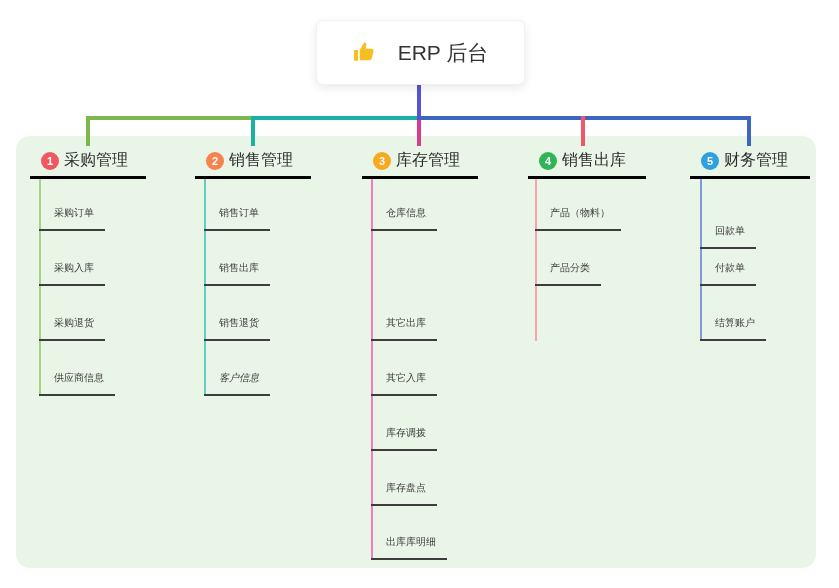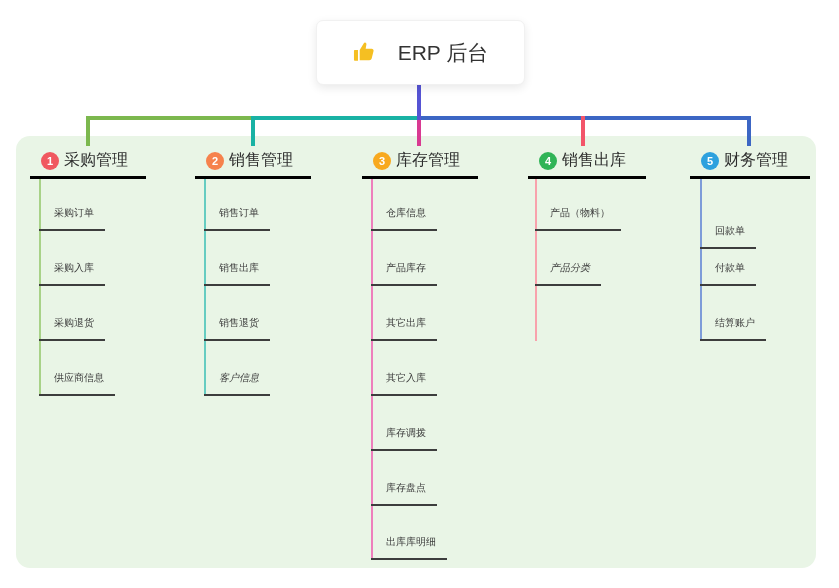--- a/index.html
+++ b/index.html
@@ -97,27 +97,26 @@
   <div class="child lt1" style="left:39px;top:257px;">采购入库</div>
   <div class="child lt1" style="left:39px;top:312px;">采购退货</div>
   <div class="child lt1" style="left:39px;top:367px;">供应商信息</div>
 
   <div class="child lt2" style="left:204px;top:202px;">销售订单</div>
   <div class="child lt2" style="left:204px;top:257px;">销售出库</div>
   <div class="child lt2" style="left:204px;top:312px;">销售退货</div>
   <div class="child lt2" style="left:204px;top:367px;font-style:italic;">客户信息</div>
 
   <div class="child lt3" style="left:371px;top:202px;">仓库信息</div>
-  <div class="child lt3" style="left:371px;top:257px;">产品库存</div>
   <div class="child lt3" style="left:371px;top:312px;">其它出库</div>
   <div class="child lt3" style="left:371px;top:367px;">其它入库</div>
   <div class="child lt3" style="left:371px;top:422px;">库存调拨</div>
   <div class="child lt3" style="left:371px;top:477px;">库存盘点</div>
   <div class="child lt3" style="left:371px;top:531px;">出库库明细</div>
 
   <div class="child lt4" style="left:535px;top:202px;">产品（物料）</div>
-  <div class="child lt4" style="left:535px;top:257px;font-style:italic;">产品分类</div>
+  <div class="child lt4" style="left:535px;top:257px;">产品分类</div>
 
   <div class="child lt5" style="left:700px;top:202px;margin-top:18px;">回款单</div>
   <div class="child lt5" style="left:700px;top:257px;">付款单</div>
   <div class="child lt5" style="left:700px;top:312px;text-align:right;">结算账户</div>
 
 </div>
 
 </body></html>

